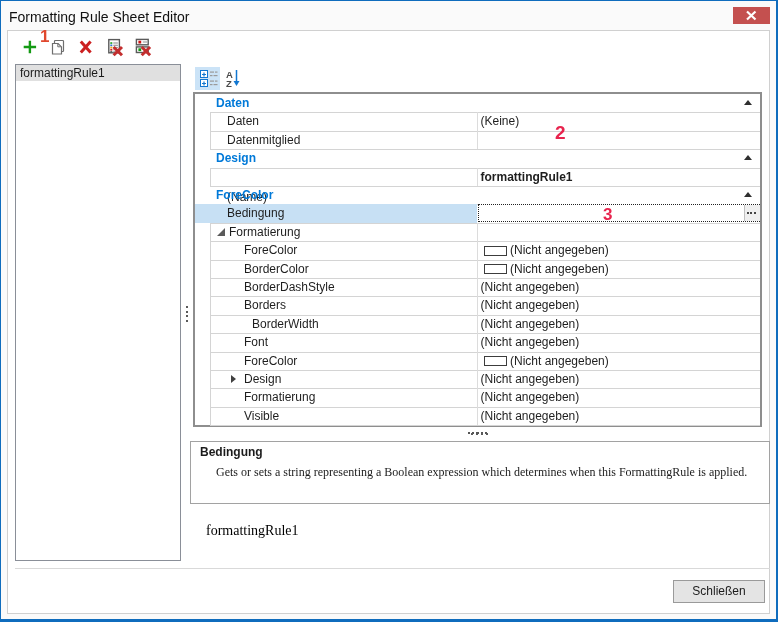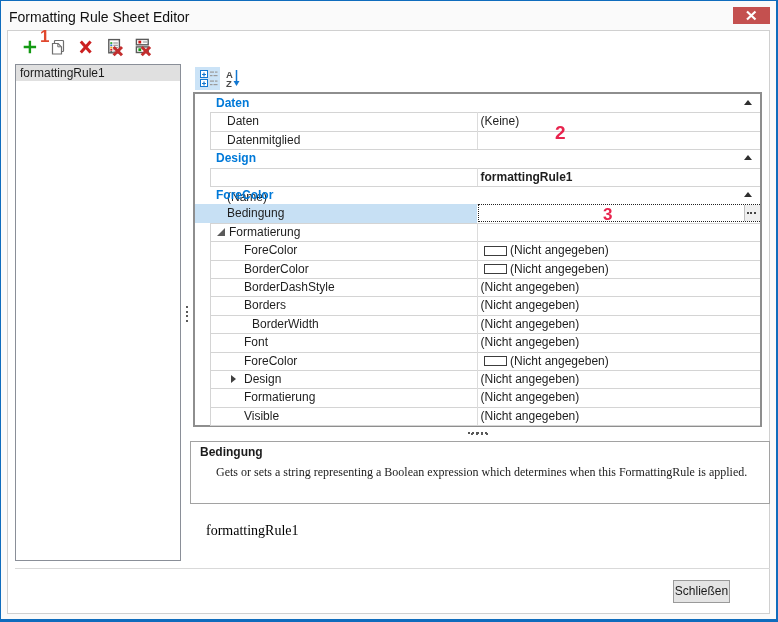--- a/index.html
+++ b/index.html
@@ -28,21 +28,21 @@
 .vind { position:absolute; left:210px; width:1px; background:#d4d4d4; }
 .vdiv { position:absolute; left:477px; width:1px; background:#dcdcdc; }
 .catarrow { position:absolute; left:744px; width:0; height:0; border-left:4.5px solid transparent; border-right:4.5px solid transparent; border-bottom:5.5px solid #2e2e2e; }
 .swatch { position:absolute; left:484px; width:23px; height:10px; border:1px solid #3c3c3c; background:#fff; }
 
 #desc { left:190px; top:441px; width:580px; height:63px; border:1px solid #a2a2a2; background:#fff; }
 #desctitle { left:200px; top:446px; font-size:12px; font-weight:bold; color:#1b1b1b; line-height:12px; }
 #desctext { left:216px; top:466px; font-size:12px; color:#1b1b1b; line-height:12px;font-family:Liberation Serif, serif; }
 #preview { left:206px; top:523px; font-family:"Liberation Serif", serif; font-size:14px; color:#000; }
 #hline { left:15px; top:568px; width:755px; height:1px; background:#d9d9d9; }
-#schliessen { left:673px; top:580px; width:57px; height:23px; background:#e4e4e4; border:1px solid #9a9a9a; font-size:12px; color:#1b1b1b; text-align:center; line-height:21px; }
+#schliessen { left:673px; top:580px; width:92px; height:23px; background:#e4e4e4; border:1px solid #9a9a9a; font-size:12px; color:#1b1b1b; text-align:center; line-height:21px; }
 
 .anno { position:absolute; font-weight:bold; color:#e8244e; }
 #a1 { left:40px; top:27px; font-size:17px; color:#e0482e; }
 #a2 { left:555px; top:122px; font-size:19px; }
 #a3 { left:603px; top:204.5px; font-size:17px; }
 
 #bededit { left:478px; top:203.5px; width:282px; height:18.5px; border:1px dotted #222; background:#fff; }
 #bedbtn { left:744px; top:205px; width:16px; height:16px; background:#efefef; border-left:1px solid #c0c0c0; }
 </style>
 </head>

